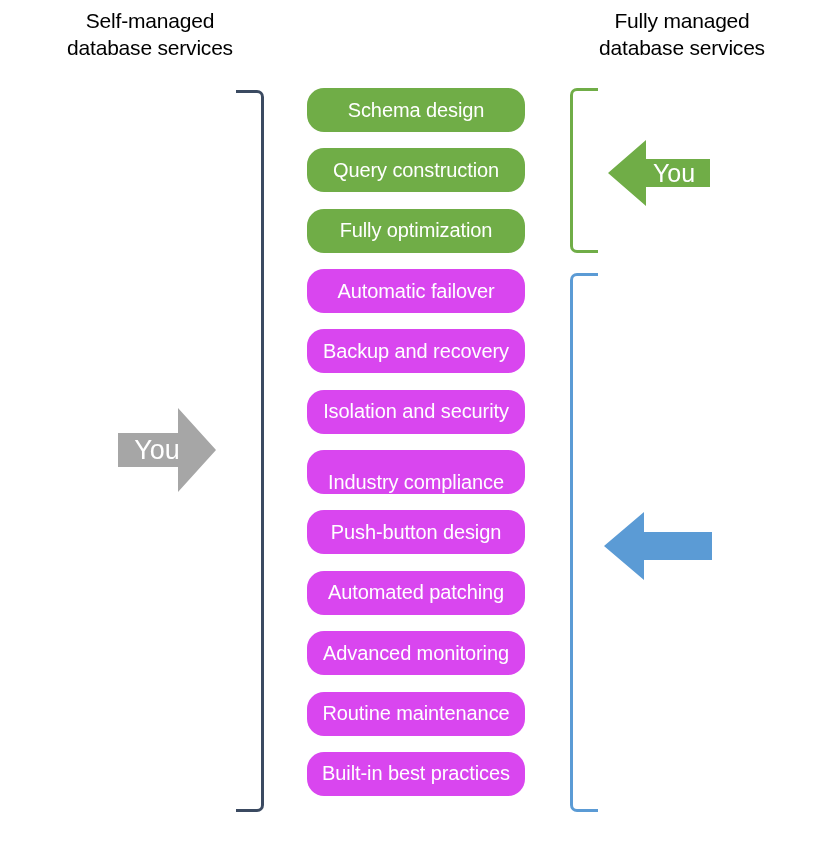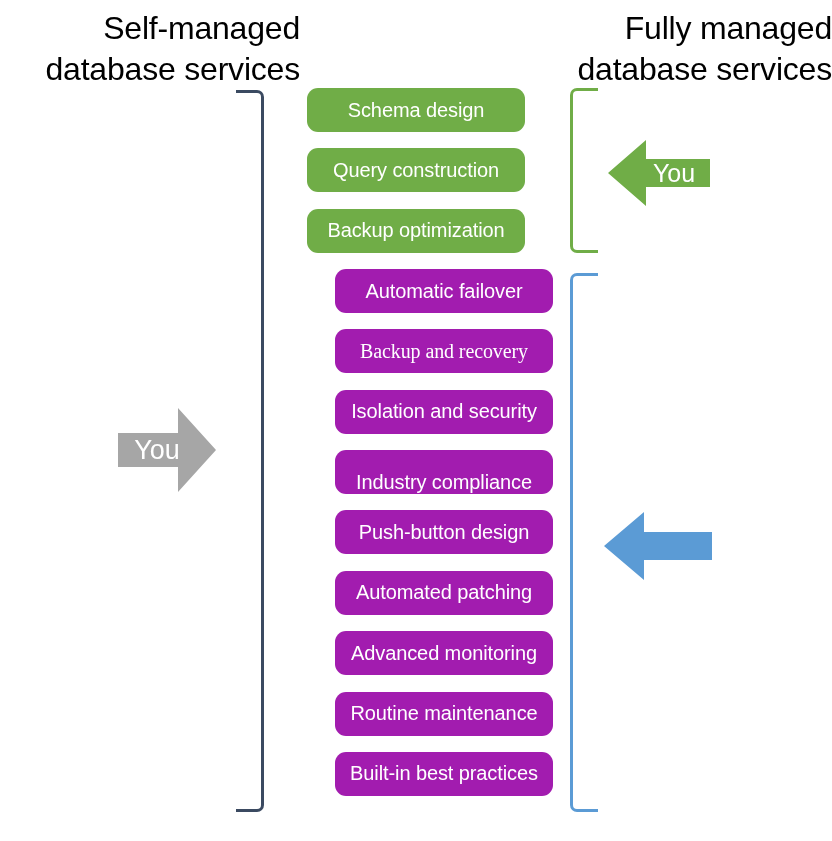--- a/index.html
+++ b/index.html
@@ -16,24 +16,24 @@
     position: relative;
     width: 832px;
     height: 841px;
     background: #ffffff;
     overflow: hidden;
   }
 
   
   .heading {
     position: absolute;
-    font-size: 32px;
+    font-size: 21px;
     line-height: 1.28;
     color: #000000;
-    text-align: right;
+    text-align: center;
     font-family: "Liberation Sans", sans-serif;
     white-space: pre-line;
     letter-spacing: -0.2px;
   }
   #heading-left {
     left: 0px;
     top: 8px;
     width: 300px;
   }
   #heading-right {
@@ -41,32 +41,32 @@
     top: 8px;
     width: 300px;
   }
 
   
   .task-box {
     position: absolute;
     left: 307px;
     width: 218px;
     height: 44px;
-    border-radius: 11px;
+    border-radius: 17px;
     display: flex;
     align-items: center;
     justify-content: center;
     color: #ffffff;
     font-size: 20px;
     font-family: "Liberation Sans", sans-serif;
     letter-spacing: -0.1px;
     box-sizing: border-box;
   }
   .task-box.green { background: #70ad47; }
-  .task-box.blue  { background: #a21caf; margin-left: 28px; }
+  .task-box.blue  { background: #d946ef; }
 
   
   .bracket {
     position: absolute;
     box-sizing: border-box;
     background: transparent;
   }
   
   #bracket-left {
     left: 236px;
@@ -153,26 +153,26 @@
   <div class="bracket" id="bracket-blue"></div>
 
   <div id="boxes-layer">
       <div class="task-box green" style="top: 88px;">
         <span>Schema design</span>
       </div>
       <div class="task-box green" style="top: 148.35px;">
         <span>Query construction</span>
       </div>
       <div class="task-box green" style="top: 208.7px;">
-        <span>Backup optimization</span>
+        <span>Fully optimization</span>
       </div>
       <div class="task-box blue" style="top: 269.05px;">
         <span>Automatic failover</span>
       </div>
-      <div class="task-box blue" style="top: 329.4px; font-family: Liberation Serif, serif;">
+      <div class="task-box blue" style="top: 329.4px;">
         <span>Backup and recovery</span>
       </div>
       <div class="task-box blue" style="top: 389.75px;">
         <span>Isolation and security</span>
       </div>
       <div class="task-box blue" style="top: 450.1px; align-items: flex-end;">
         <span>Industry compliance</span>
       </div>
       <div class="task-box blue" style="top: 510.45px;">
         <span>Push-button design</span>

